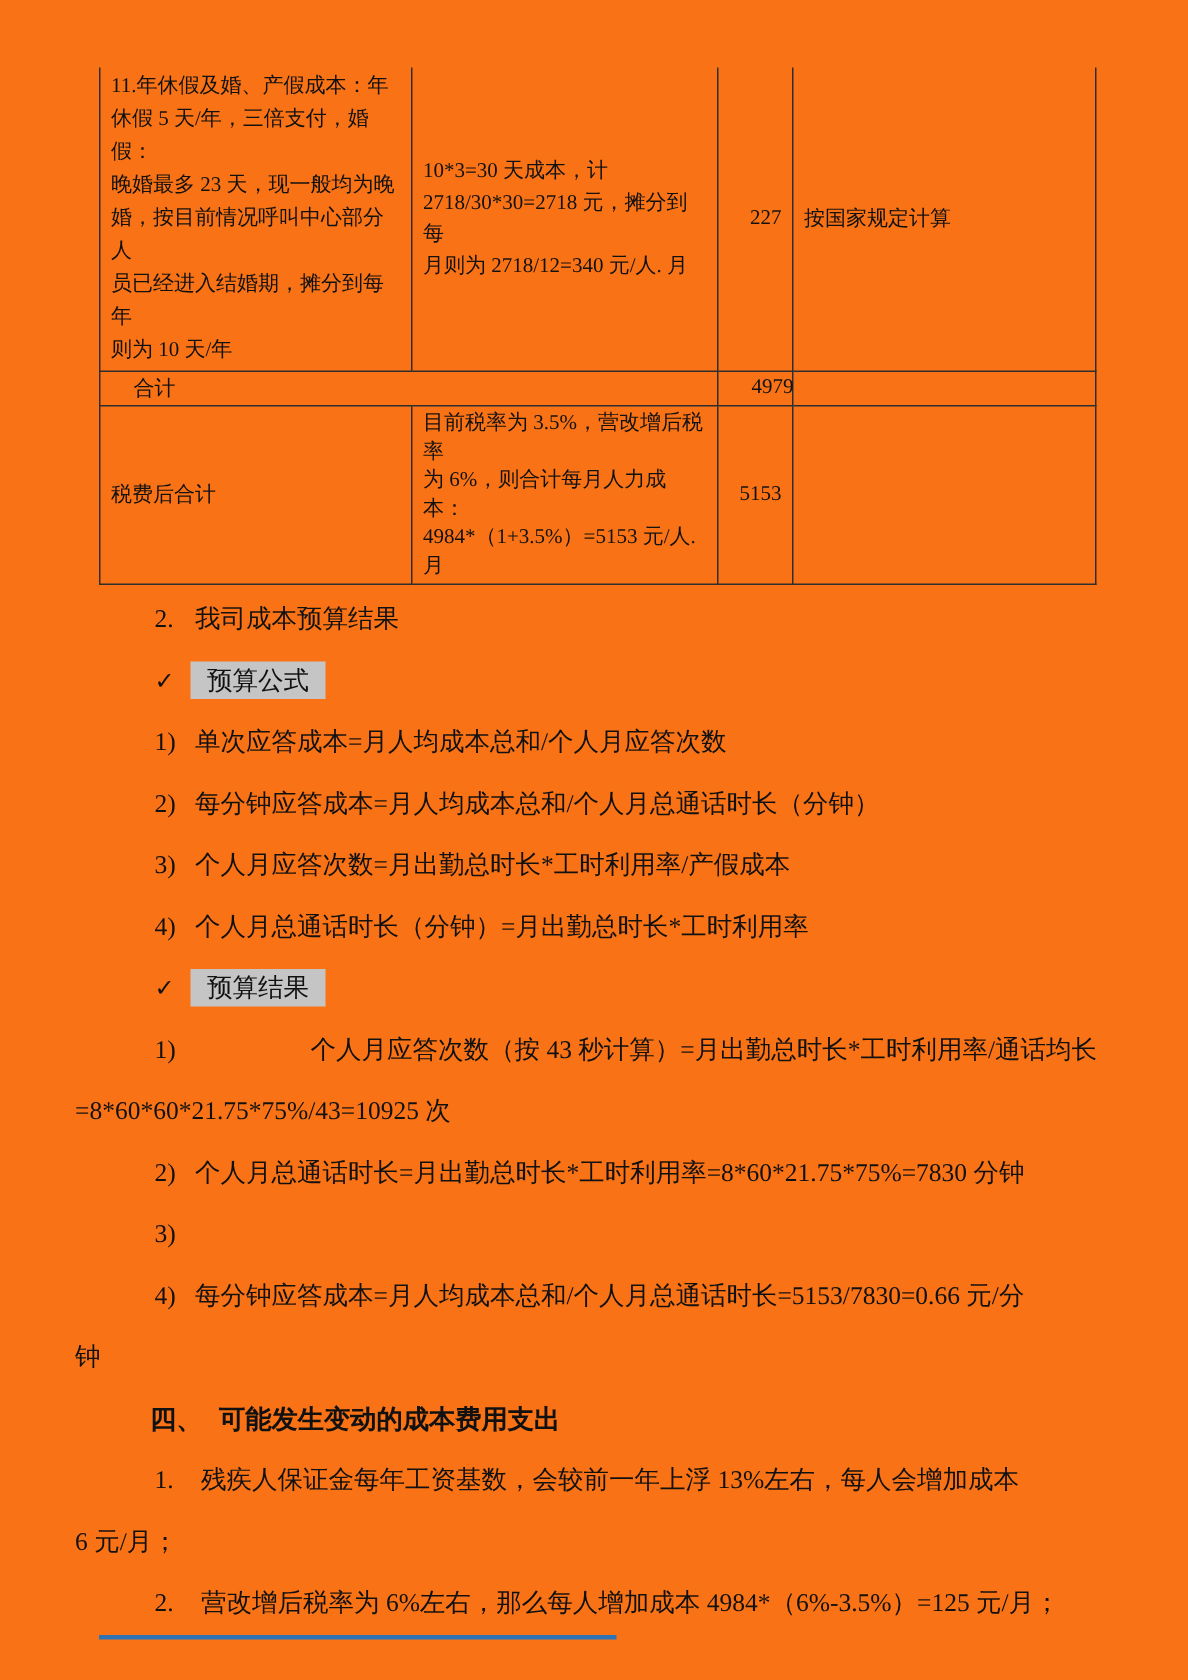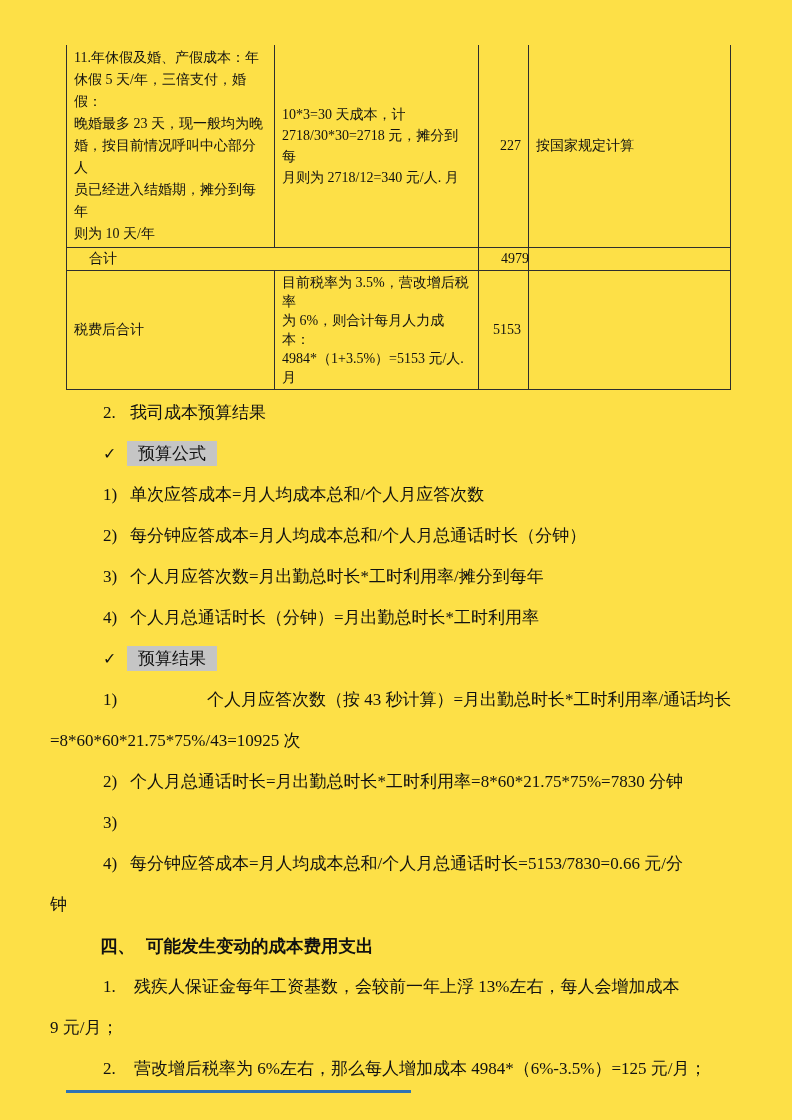--- a/index.html
+++ b/index.html
@@ -1,18 +1,18 @@
 <!DOCTYPE html>
 <html><head>
 <meta charset="utf-8">
 <style>
   * { margin:0; padding:0; box-sizing:border-box; }
   html,body { background:#ffffff; }
   .page {
-    position:relative; width:792px; height:1120px; background:#fde047;
+    position:relative; width:792px; height:1120px; background:#f97316;
     font-family:"Liberation Serif","DejaVu Serif",serif; color:#111; overflow:hidden;
   }
   
   table.cost { border-collapse:collapse; table-layout:fixed; width:664px; margin:45px 0 0 66px; }
   table.cost td { border:1px solid #2e2e2e; font-size:14px; color:#111; padding:2px 7px; vertical-align:middle; }
   table.cost tr.r1 td { border-top:none; }
   .preline { white-space:pre-line; }
   td.desc { line-height:22px; vertical-align:top; padding-top:4px; }
   td.calc { line-height:21px; }
   td.amt  { text-align:right; padding-left:9px; }
@@ -89,21 +89,21 @@
     <div class="line">
       <span class="num">1)</span>
       <span>单次应答成本=月人均成本总和/个人月应答次数</span>
     </div>
     <div class="line">
       <span class="num">2)</span>
       <span>每分钟应答成本=月人均成本总和/个人月总通话时长（分钟）</span>
     </div>
     <div class="line">
       <span class="num">3)</span>
-      <span>个人月应答次数=月出勤总时长*工时利用率/摊分到每年</span>
+      <span>个人月应答次数=月出勤总时长*工时利用率/产假成本</span>
     </div>
     <div class="line">
       <span class="num">4)</span>
       <span>个人月总通话时长（分钟）=月出勤总时长*工时利用率</span>
     </div>
 
     <div class="line">
       <span class="check">✓</span>
       <span class="hl">预算结果</span>
     </div>
@@ -130,21 +130,21 @@
 
     <div class="line heading">
       <span class="num">四、</span>
       <span>可能发生变动的成本费用支出</span>
     </div>
 
     <div class="line">
       <span class="s4num">1.</span>
       <span>残疾人保证金每年工资基数，会较前一年上浮 13%左右，每人会增加成本</span>
     </div>
-    <div class="line cont">9 元/月；</div>
+    <div class="line cont">6 元/月；</div>
 
     <div class="line">
       <span class="s4num">2.</span>
       <span>营改增后税率为 6%左右，那么每人增加成本 4984*（6%-3.5%）=125 元/月；</span>
     </div>
 
   </div>
 
   <div class="blue-rule"></div>
 </div>

